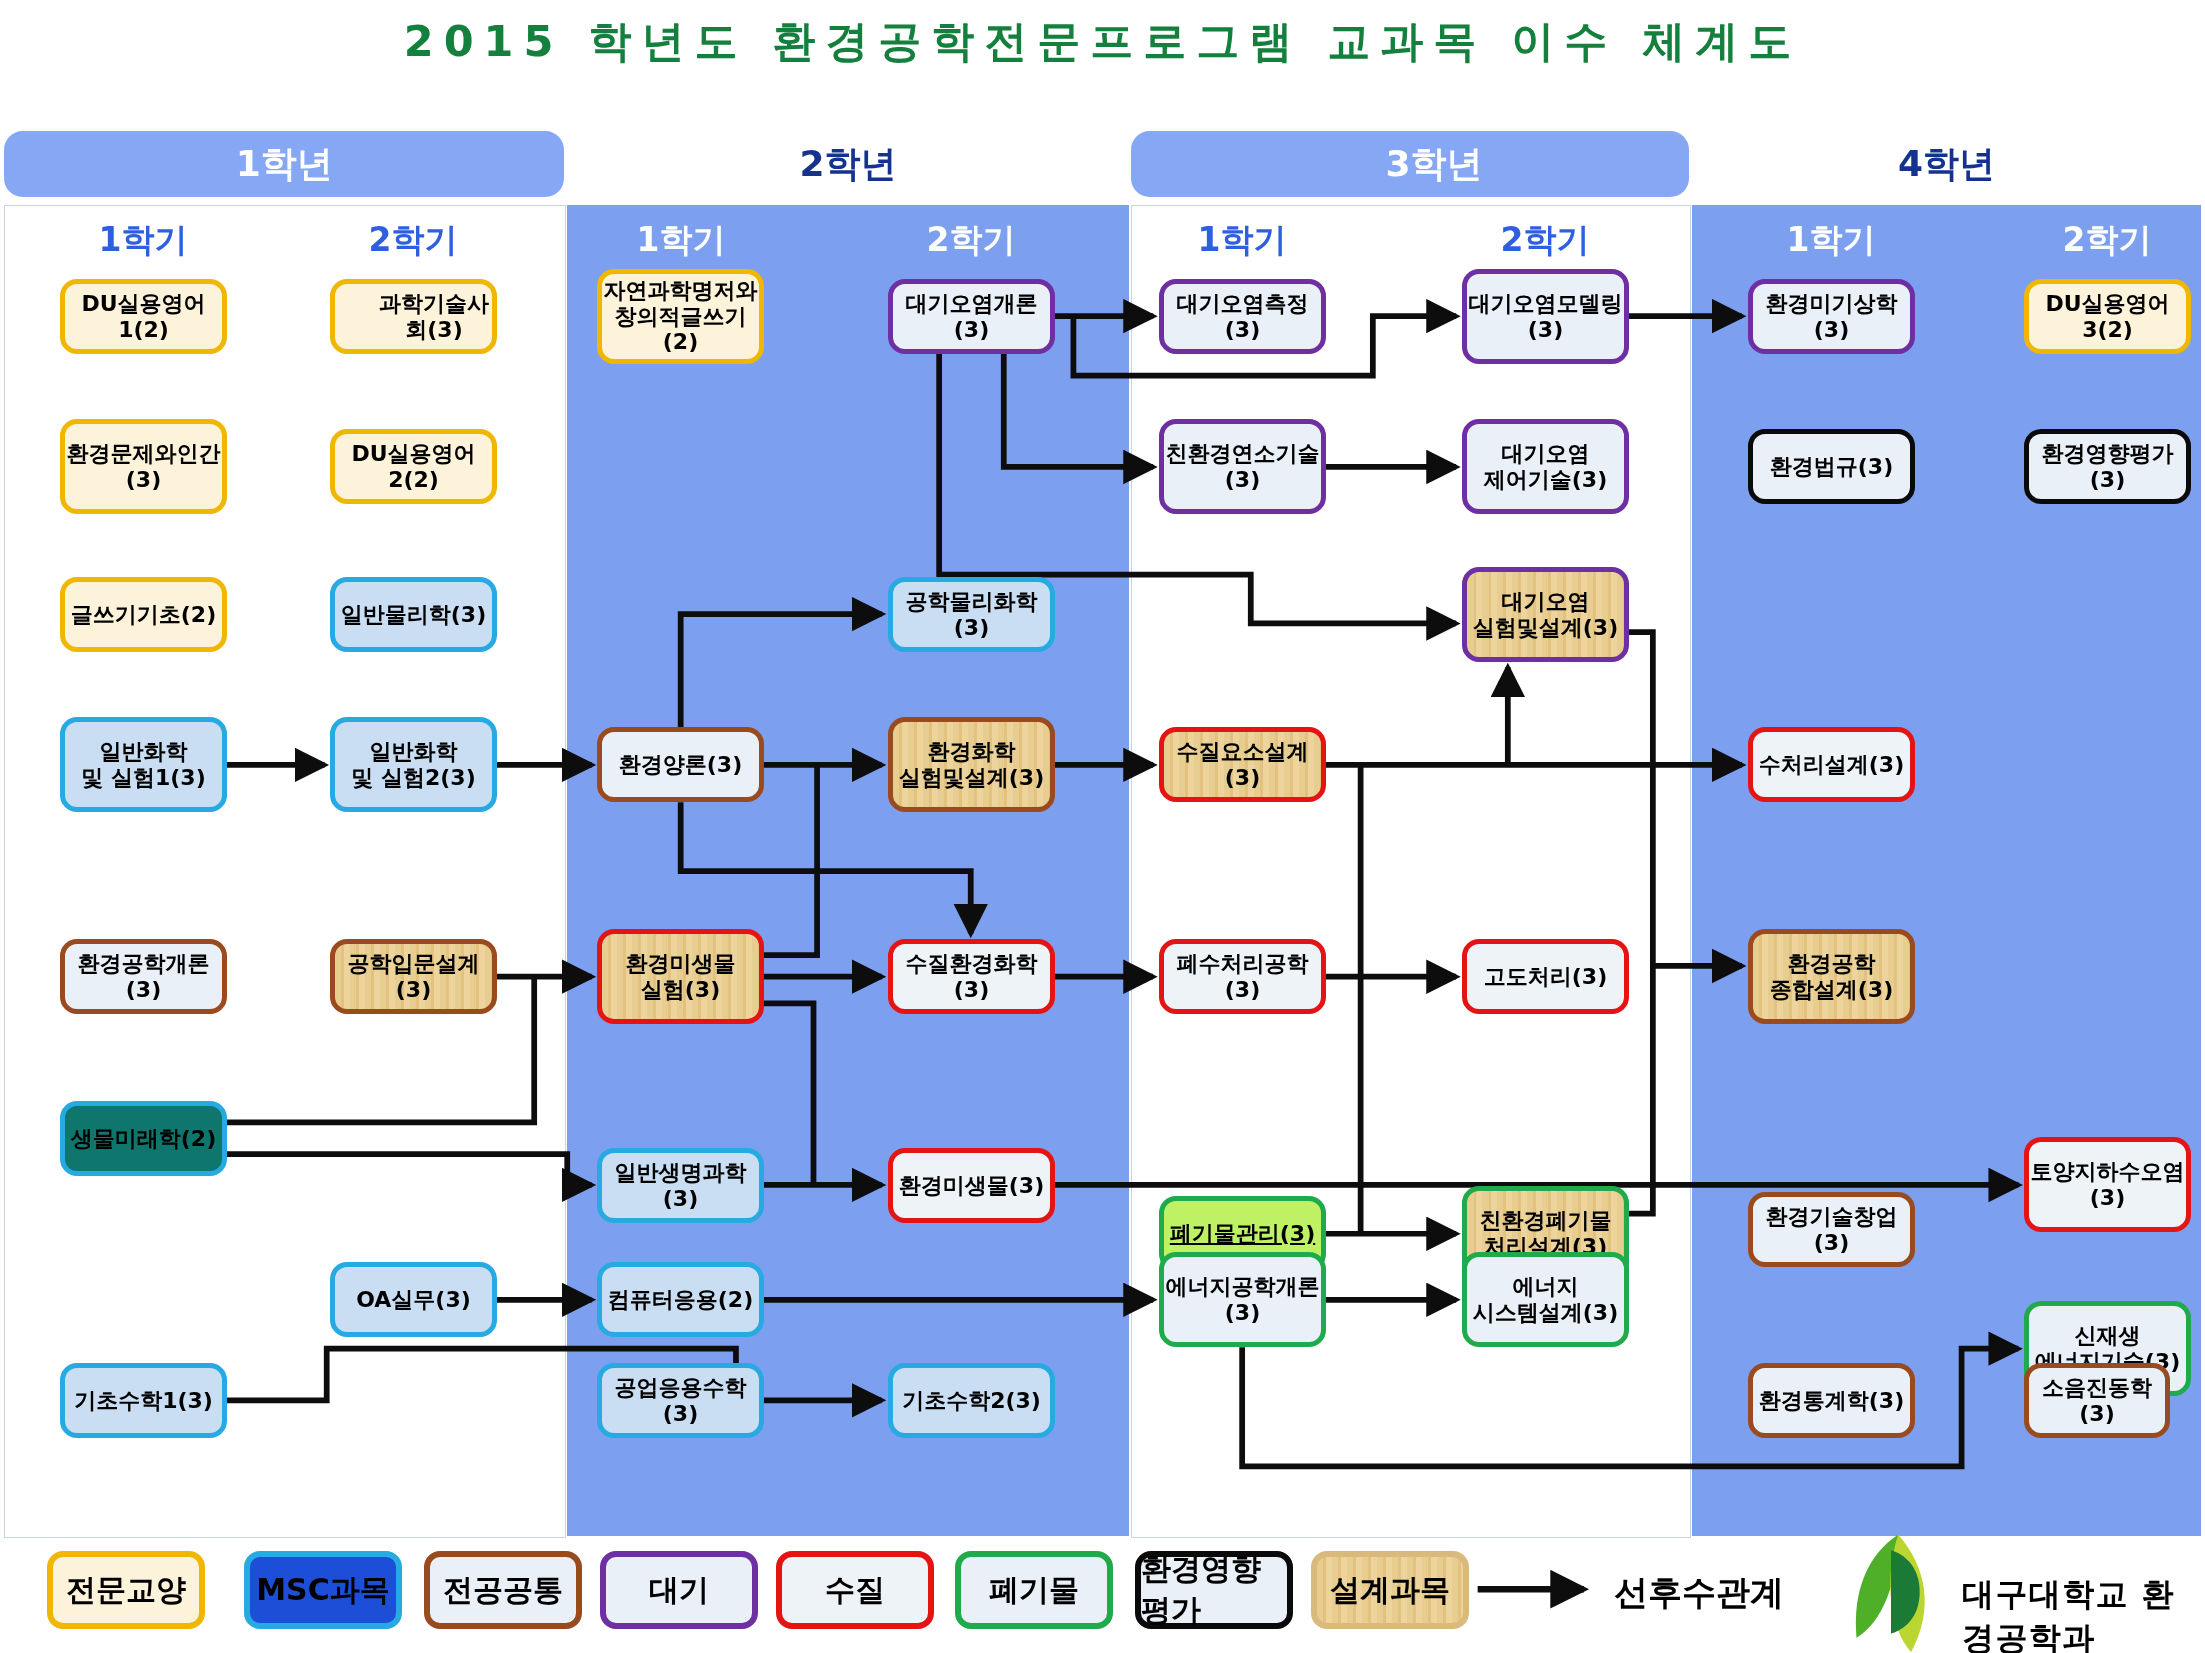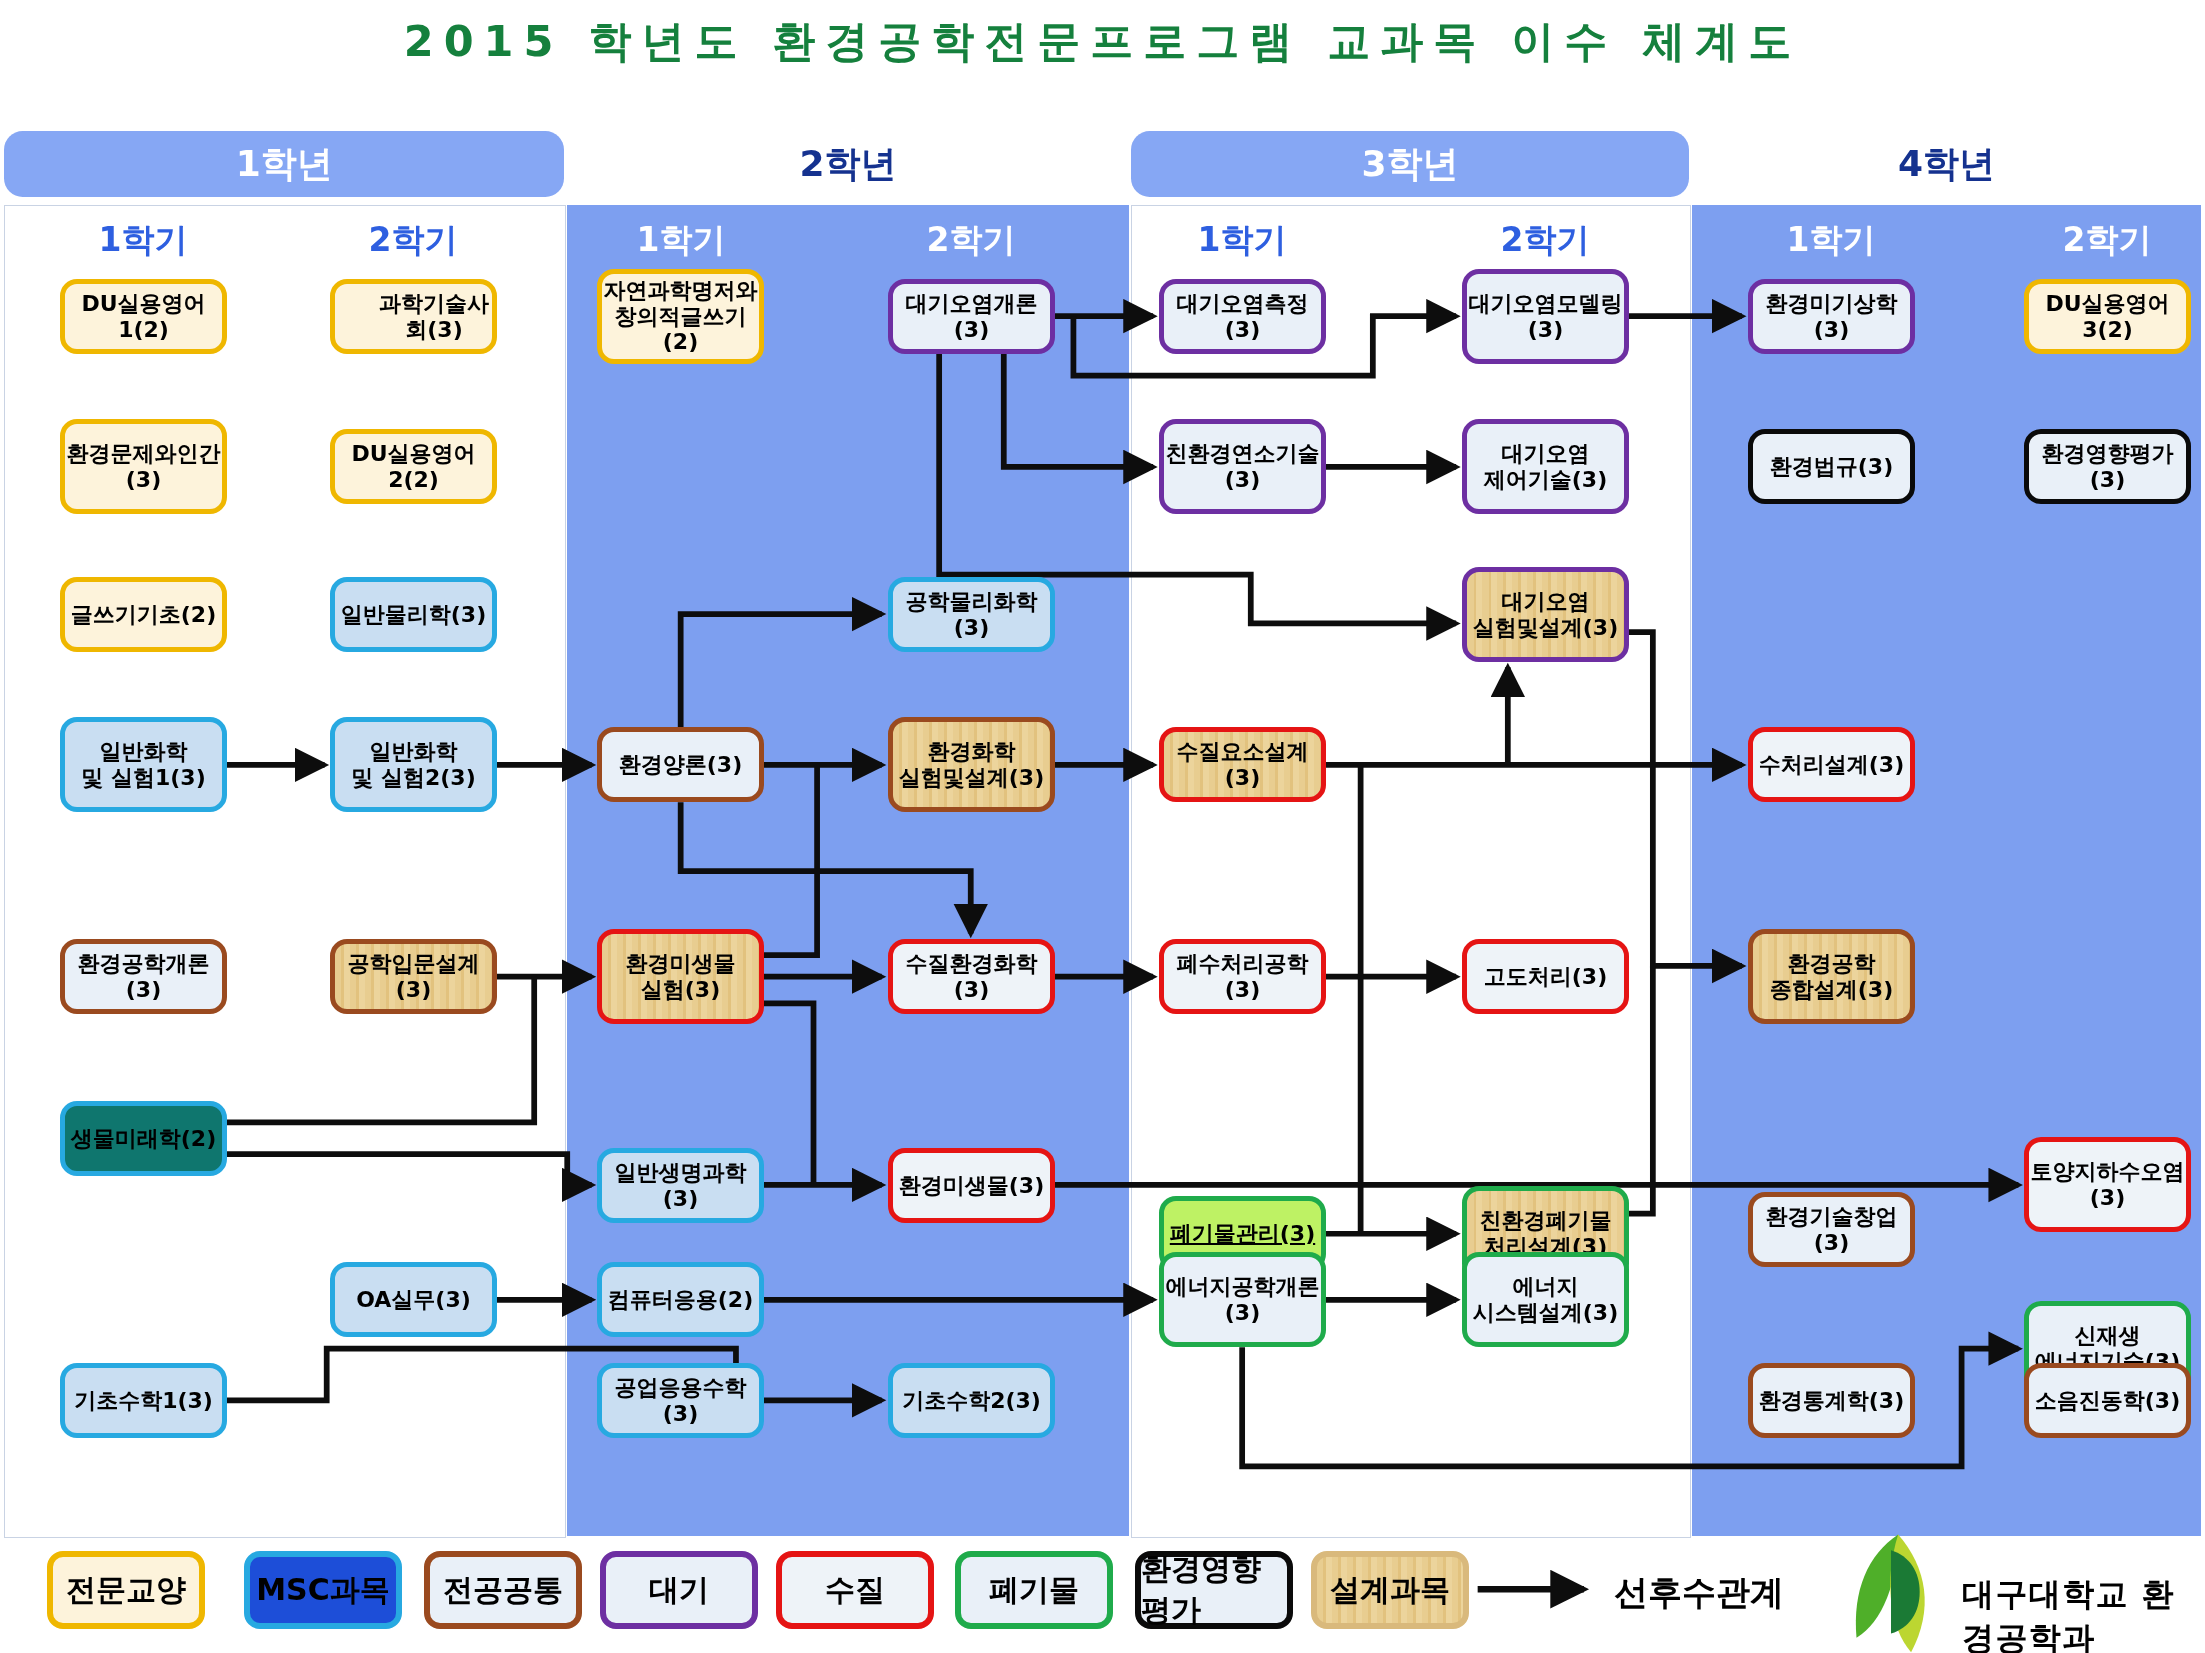--- a/index.html
+++ b/index.html
@@ -39,21 +39,21 @@
   <div class="panel white" style="left:1131px;width:558px;"></div>
   <div class="panel blue" style="left:1692px;width:509px;"></div>
 
   <div class="title">2015 학년도 환경공학전문프로그램 교과목 이수 체계도</div>
 
   <div id="yearRow">
       <div class="yearband" style="left: 4.3px; width: 560px;"></div>
       <div class="yearlabel on-band" style="left: 4.3px; width: 560px;">1학년</div>
       <div class="yearlabel on-white" style="left: 567px; width: 562px;">2학년</div>
       <div class="yearband" style="left: 1131px; width: 558px;"></div>
-      <div class="yearlabel on-band" style="left: 1131px; width: 558px;">3학년</div>
+      <div class="yearlabel on-band" style="left: 1131px; width: 558px; padding-left: 24px;">3학년</div>
       <div class="yearlabel on-white" style="left: 1692px; width: 509px;">4학년</div>
     </div>
 
   <div id="semRow">
       <div class="sem blue-text" style="left: 57px;">1학기</div>
       <div class="sem blue-text" style="left: 327px;">2학기</div>
       <div class="sem white-text" style="left: 595px;">1학기</div>
       <div class="sem white-text" style="left: 885px;">2학기</div>
       <div class="sem blue-text" style="left: 1156px;">1학기</div>
       <div class="sem blue-text" style="left: 1459px;">2학기</div>
@@ -161,21 +161,21 @@
       <div class="course design-fill" style="left: 1748px; top: 929px; width: 167px; height: 95px; border-color: rgb(154, 74, 31);">환경공학
 종합설계(3)</div>
       <div class="course" style="left: 1748px; top: 1192px; width: 167px; height: 75px; border-color: rgb(154, 74, 31); background: rgb(233, 240, 248);">환경기술창업(3)</div>
       <div class="course" style="left: 1748px; top: 1363px; width: 167px; height: 75px; border-color: rgb(154, 74, 31); background: rgb(233, 240, 248);">환경통계학(3)</div>
       <div class="course" style="left: 2024px; top: 279px; width: 167px; height: 75px; border-color: rgb(239, 183, 0); background: rgb(253, 243, 219);">DU실용영어3(2)</div>
       <div class="course" style="left: 2024px; top: 429px; width: 167px; height: 75px; border-color: rgb(10, 10, 10); background: rgb(233, 240, 248);">환경영향평가(3)</div>
       <div class="course" style="left: 2024px; top: 1137px; width: 167px; height: 95px; border-color: rgb(229, 20, 20); background: rgb(238, 243, 248);">토양지하수오염
 (3)</div>
       <div class="course" style="left: 2024px; top: 1301px; width: 167px; height: 95px; border-color: rgb(31, 171, 75); background: rgb(233, 240, 248);">신재생
 에너지기술(3)</div>
-      <div class="course" style="left: 2024px; top: 1363px; width: 167px; height: 75px; border-color: rgb(154, 74, 31); background: rgb(233, 240, 248);">소음진동학(3)</div>
+      <div class="course" style="left: 2024px; top: 1363px; width: 146px; height: 75px; border-color: rgb(154, 74, 31); background: rgb(233, 240, 248);">소음진동학(3)</div>
     </div>
 
   <div id="legend">
       <div class="legend-box" style="left: 47px; top: 1551px; width: 158px; height: 78px; border-color: rgb(239, 183, 0); background: rgb(253, 243, 219);">전문교양</div>
       <div class="legend-box" style="left: 244px; top: 1551px; width: 158px; height: 78px; border-color: rgb(39, 169, 225); background: #1d4ed8;">MSC과목</div>
       <div class="legend-box" style="left: 424px; top: 1551px; width: 158px; height: 78px; border-color: rgb(154, 74, 31); background: rgb(233, 240, 248);">전공공통</div>
       <div class="legend-box" style="left: 600px; top: 1551px; width: 158px; height: 78px; border-color: rgb(109, 47, 162); background: rgb(233, 240, 248);">대기</div>
       <div class="legend-box" style="left: 776px; top: 1551px; width: 158px; height: 78px; border-color: rgb(229, 20, 20); background: rgb(238, 243, 248);">수질</div>
       <div class="legend-box" style="left: 955px; top: 1551px; width: 158px; height: 78px; border-color: rgb(31, 171, 75); background: rgb(233, 240, 248);">폐기물</div>
       <div class="legend-box" style="left: 1135px; top: 1551px; width: 158px; height: 78px; border-color: rgb(10, 10, 10); background: rgb(233, 240, 248);">환경영향평가</div>

